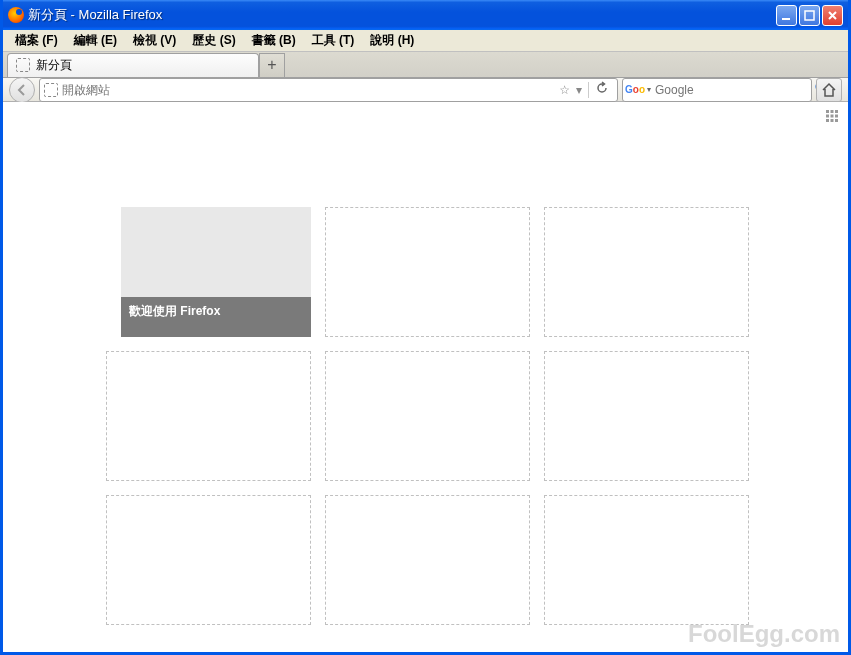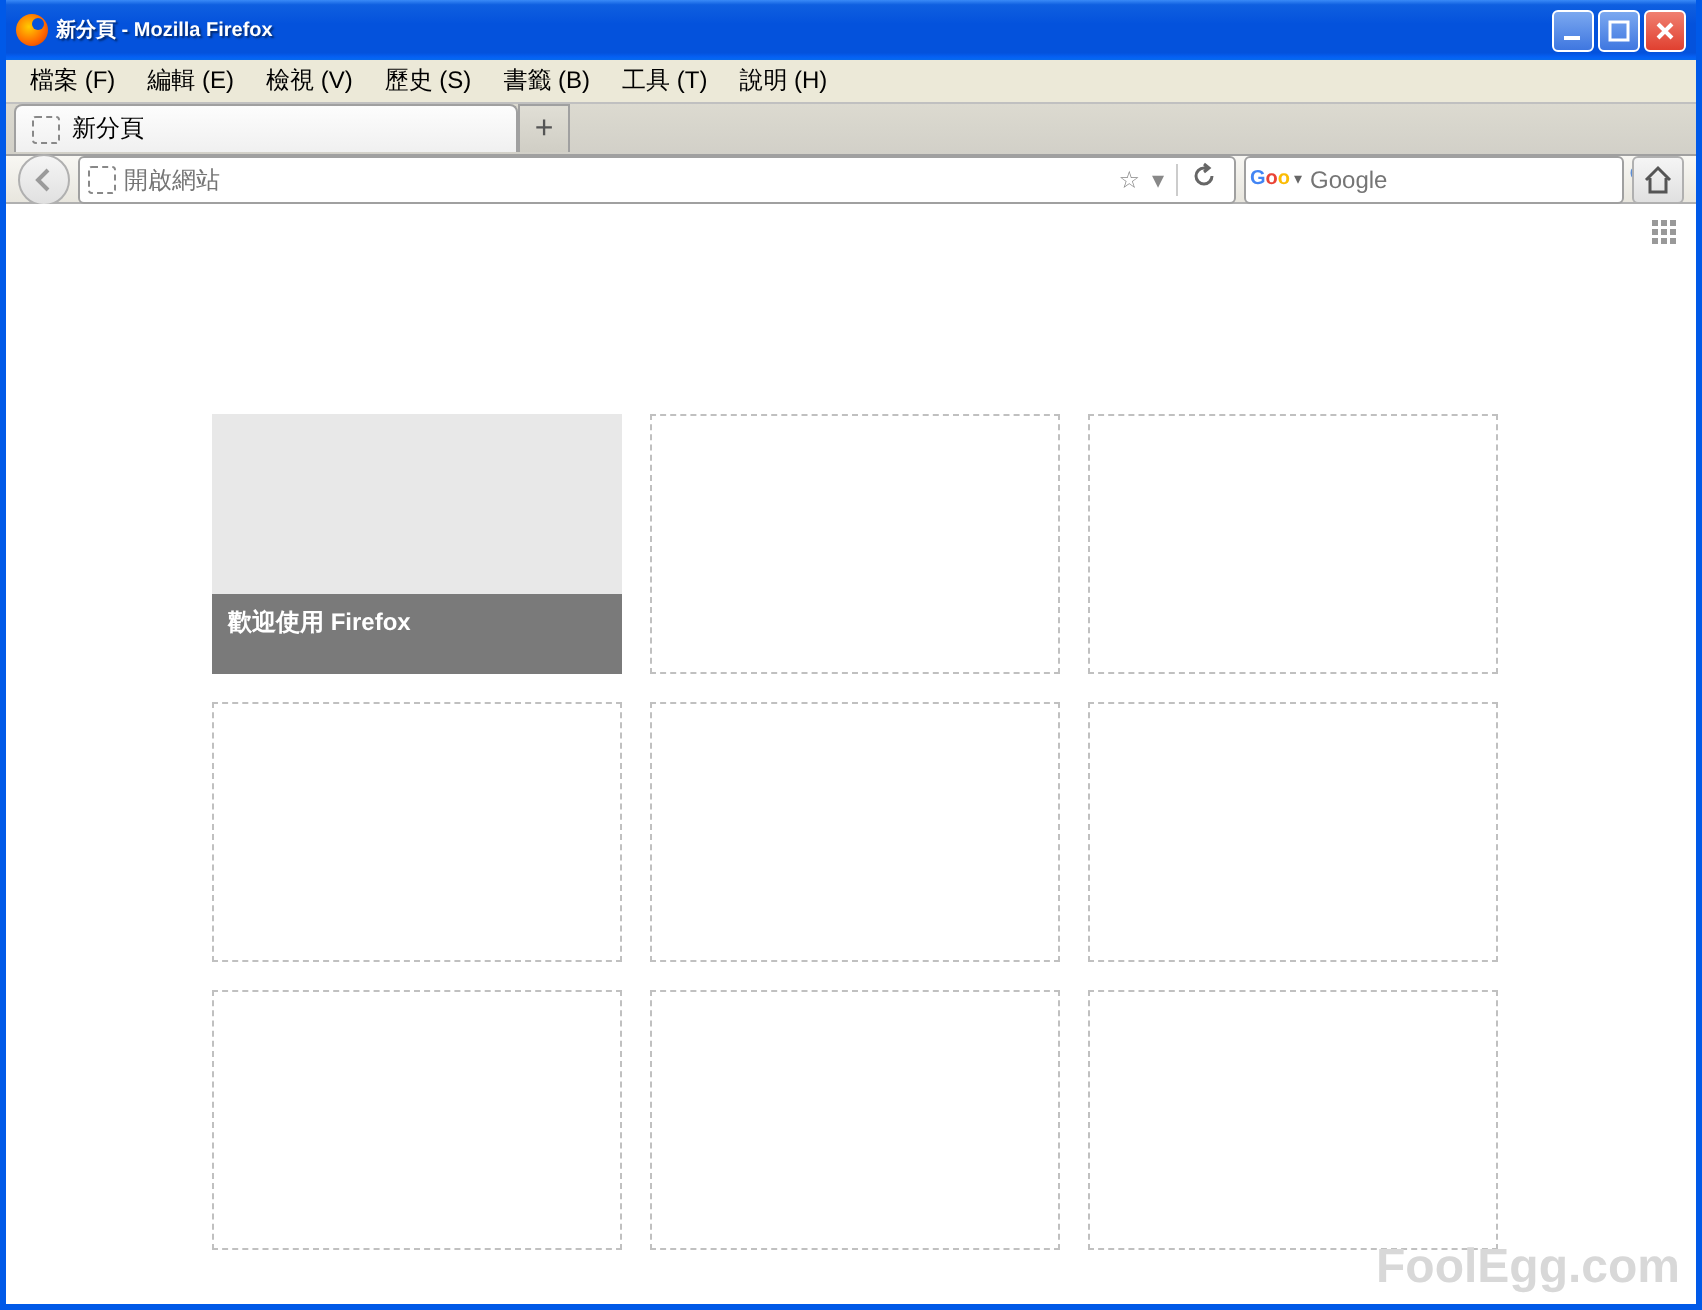--- a/index.html
+++ b/index.html
@@ -3,31 +3,31 @@
   <meta charset="utf-8">
   <style>
     * { margin: 0; padding: 0; box-sizing: border-box; }
     body { font-family: "Microsoft JhengHei", "PMingLiU", sans-serif; font-size: 12px; background: #fff; overflow: hidden; }
     
     .window { width: 851px; height: 655px; background: #fff; border: 3px solid #0059e8; border-top: none; display: flex; flex-direction: column; }
     
     .titlebar { height: 30px; background: linear-gradient(to bottom, #3a8af7 0%, #0f5fe0 8%, #0452dc 40%, #0452dc 88%, #0560f4 95%, #076aee 100%); display: flex; align-items: center; padding: 0 5px; color: #fff; }
     .titlebar-icon { width: 16px; height: 16px; margin-right: 4px; background: radial-gradient(circle at 40% 40%, #ffcc00 0%, #ff6600 60%, #cc3300 100%); border-radius: 50%; position: relative; }
     .titlebar-icon::after { content: ''; position: absolute; top: 2px; right: 2px; width: 6px; height: 6px; background: #0452dc; border-radius: 50%; }
-    .titlebar-text { font-weight: bold; font-size: 10px; text-shadow: 1px 1px 1px rgba(0,0,0,0.5); flex: 1; }
+    .titlebar-text { font-weight: normal; font-size: 13px; text-shadow: 1px 1px 1px rgba(0,0,0,0.5); flex: 1; }
     .win-controls { display: flex; gap: 2px; }
     .win-btn { width: 21px; height: 21px; border: 1px solid #fff; border-radius: 3px; display: flex; align-items: center; justify-content: center; cursor: pointer; }
     .win-min, .win-max { background: linear-gradient(to bottom, #7ba8f0, #3f77e0); }
     .win-close { background: linear-gradient(to bottom, #f08070, #e04030); }
     .win-btn svg { width: 13px; height: 13px; }
     
     .menubar { height: 22px; background: #ece9d8; border-bottom: 1px solid #c0c0c0; display: flex; align-items: center; padding: 0 4px; }
-    .menu-item { padding: 2px 8px; cursor: pointer; }
+    .menu-item { padding: 2px 8px; cursor: pointer; font-weight: bold; }
     
-    .tabbar { height: 26px; background: linear-gradient(to bottom, #dcdad0, #d2d0c8); display: flex; align-items: flex-start; padding: 0 0 0 4px; border-bottom: 1px solid #a0a0a0; }
+    .tabbar { height: 26px; background: linear-gradient(to bottom, #dcdad0, #d2d0c8); display: flex; align-items: center; padding: 0 0 0 4px; border-bottom: 1px solid #a0a0a0; }
     .tab { height: 24px; width: 252px; background: linear-gradient(to bottom, #fdfdfd, #f0f0f0); border: 1px solid #a0a0a0; border-bottom: none; border-top-left-radius: 4px; border-top-right-radius: 4px; display: flex; align-items: center; padding: 0 8px; gap: 6px; cursor: pointer; }
     .tab-icon { width: 14px; height: 14px; border: 1px dashed #888; border-radius: 2px; }
     .newtab-btn { width: 26px; height: 24px; background: linear-gradient(to bottom, #e0ded5, #d0cec5); border: 1px solid #a0a0a0; border-bottom: none; display: flex; align-items: center; justify-content: center; cursor: pointer; font-size: 16px; color: #555; }
     
     .navbar { height: 24px; background: linear-gradient(to bottom, #f8f7f3, #e8e6de); border-bottom: 1px solid #b0b0b0; display: flex; align-items: center; padding: 0 6px; gap: 4px; }
     .back-btn { width: 26px; height: 26px; border-radius: 50%; background: linear-gradient(to bottom, #f5f5f5, #e0e0e0); border: 1px solid #b0b0b0; display: flex; align-items: center; justify-content: center; cursor: pointer; }
     .back-btn svg { width: 14px; height: 14px; }
     .url-box { flex: 1; height: 24px; background: #fff; border: 1px solid #a0a0a0; border-radius: 3px; display: flex; align-items: center; padding: 0 4px; gap: 4px; }
     .url-favicon { width: 14px; height: 14px; border: 1px dashed #888; border-radius: 2px; }
     .url-input { flex: 1; border: none; outline: none; color: #999; font-size: 12px; background: transparent; }
@@ -39,21 +39,21 @@
     .google-icon span:nth-child(1){color:#4285f4}.google-icon span:nth-child(2){color:#ea4335}.google-icon span:nth-child(3){color:#fbbc05}
     .search-dropdown { color: #666; font-size: 8px; }
     .search-input { flex: 1; border: none; outline: none; color: #999; font-size: 12px; background: transparent; }
     .search-go { color: #4169e1; cursor: pointer; }
     .home-btn { width: 26px; height: 24px; background: linear-gradient(to bottom, #f5f5f5, #e0e0e0); border: 1px solid #b0b0b0; border-radius: 3px; display: flex; align-items: center; justify-content: center; cursor: pointer; }
     
     .content { flex: 1; background: #fff; position: relative; overflow: hidden; }
     .pin-icon { position: absolute; top: 8px; right: 10px; color: #999; cursor: pointer; }
     .tiles { position: absolute; top: 105px; left: 103px; display: grid; grid-template-columns: repeat(3, 205px); grid-template-rows: repeat(3, 130px); gap: 14px; }
     .tile { border: 1px dashed #c0c0c0; background: #fff; cursor: pointer; }
-    .tile.filled { border: none; display: flex; flex-direction: column; }
+    .tile.filled { border: none; display: flex; flex-direction: column; margin-left: 15px; }
     .tile-preview { flex: 1; background: #e8e8e8; }
     .tile-label { height: 40px; background: #7a7a7a; color: #fff; font-weight: bold; padding: 6px 8px; font-size: 12px; display: flex; align-items: flex-start; }
     
     .watermark { position: absolute; bottom: 4px; right: 8px; color: #d8d8d8; font-size: 24px; font-weight: bold; font-family: Arial, sans-serif; margin-left: 44px; }
   </style>
 </head>
 <body>
 
 <div class="window">
 

